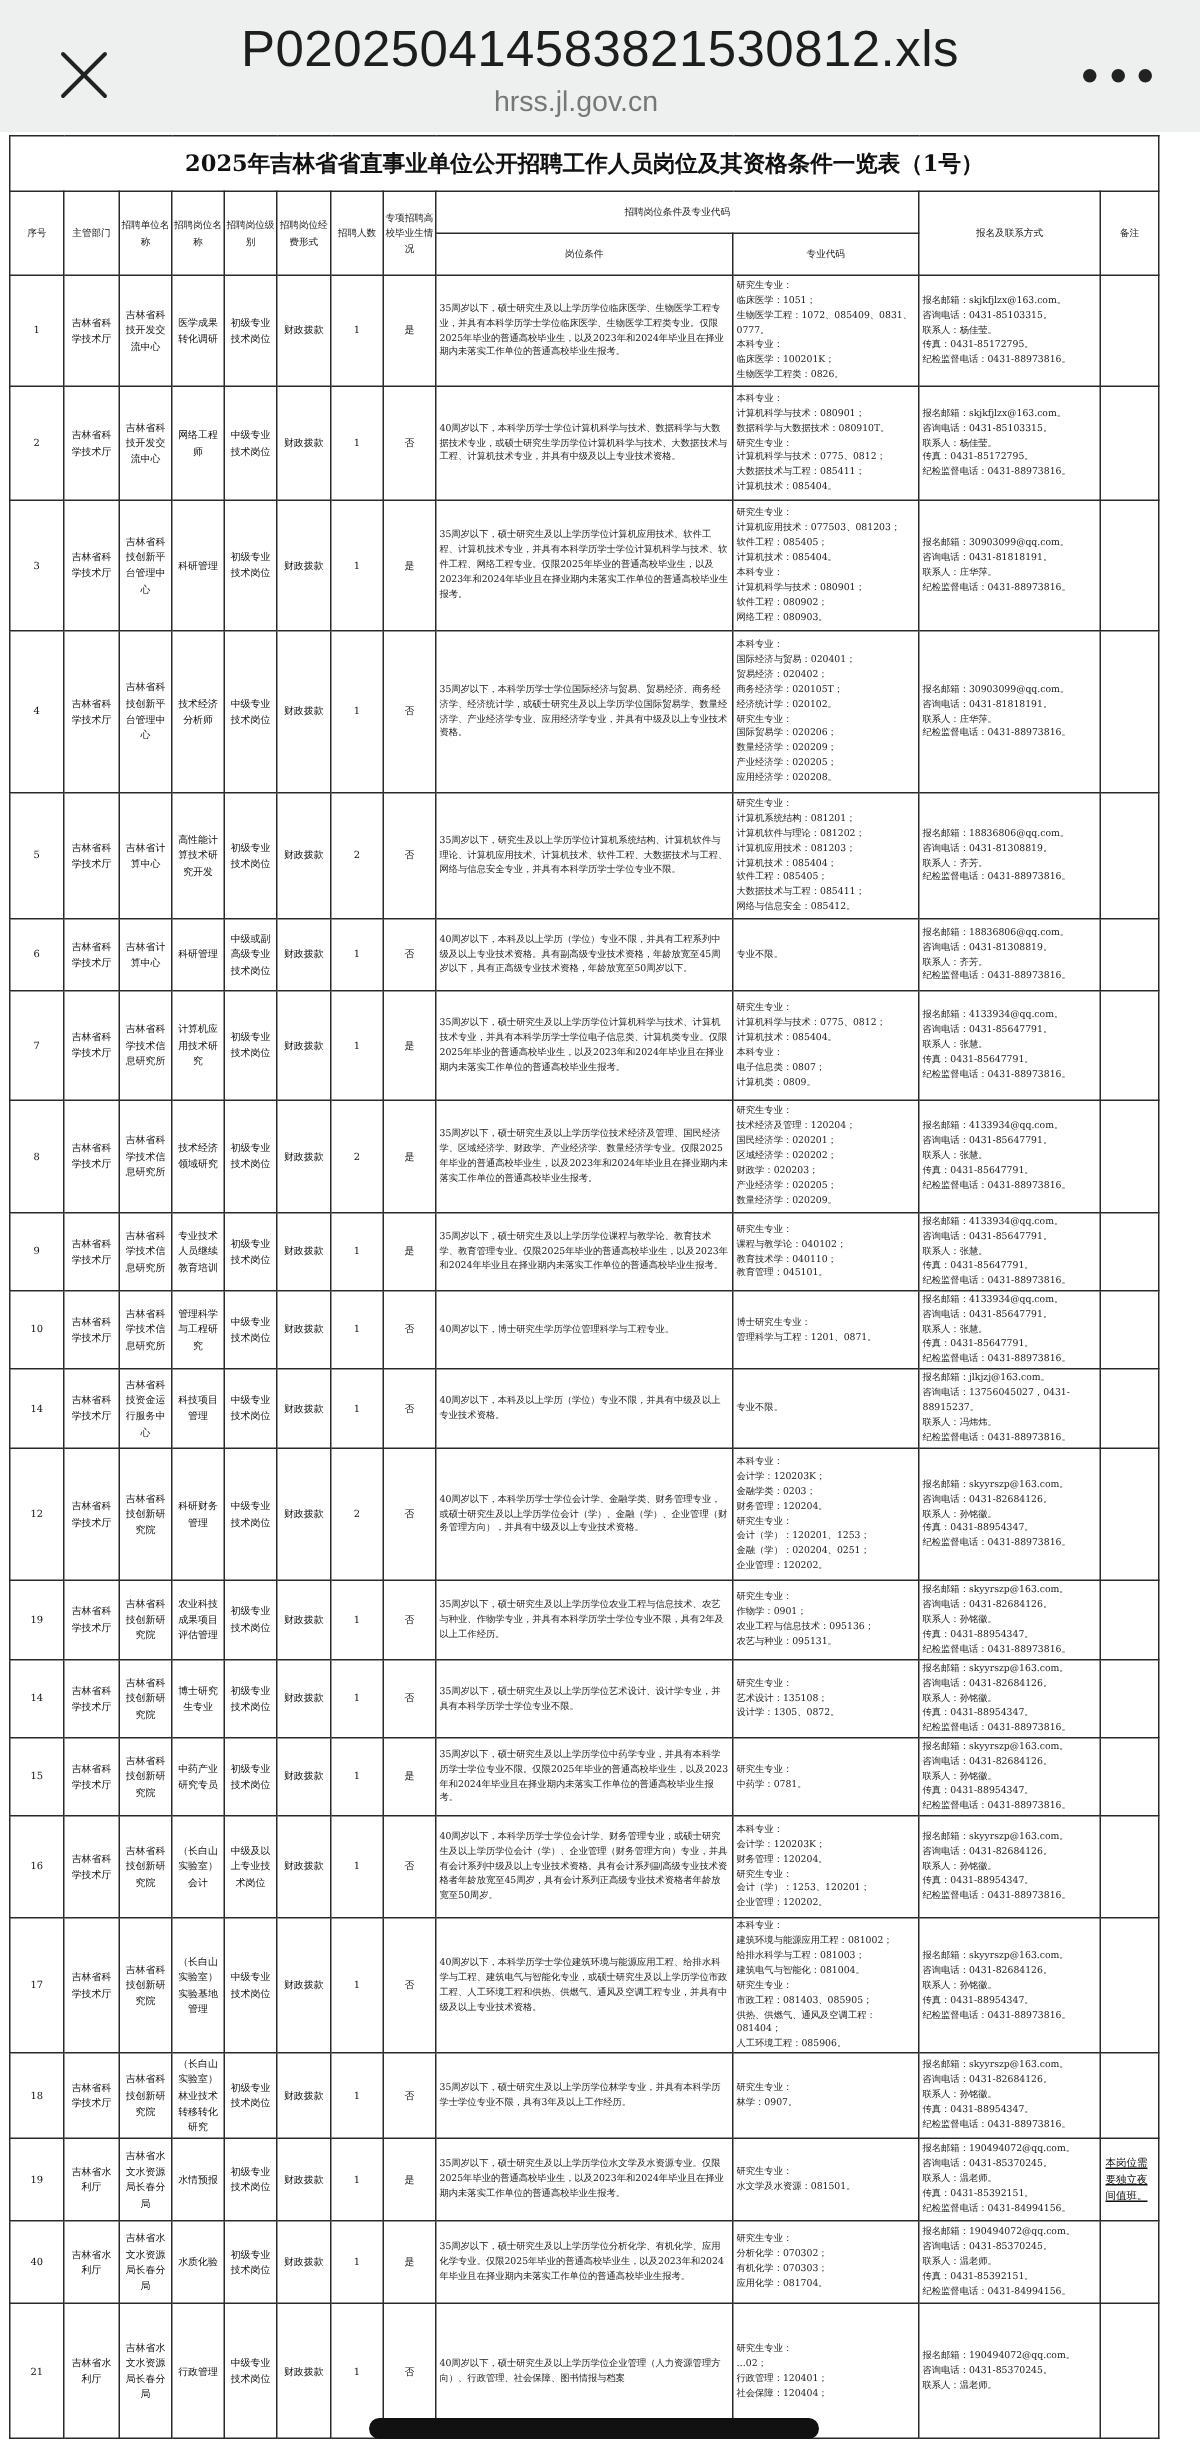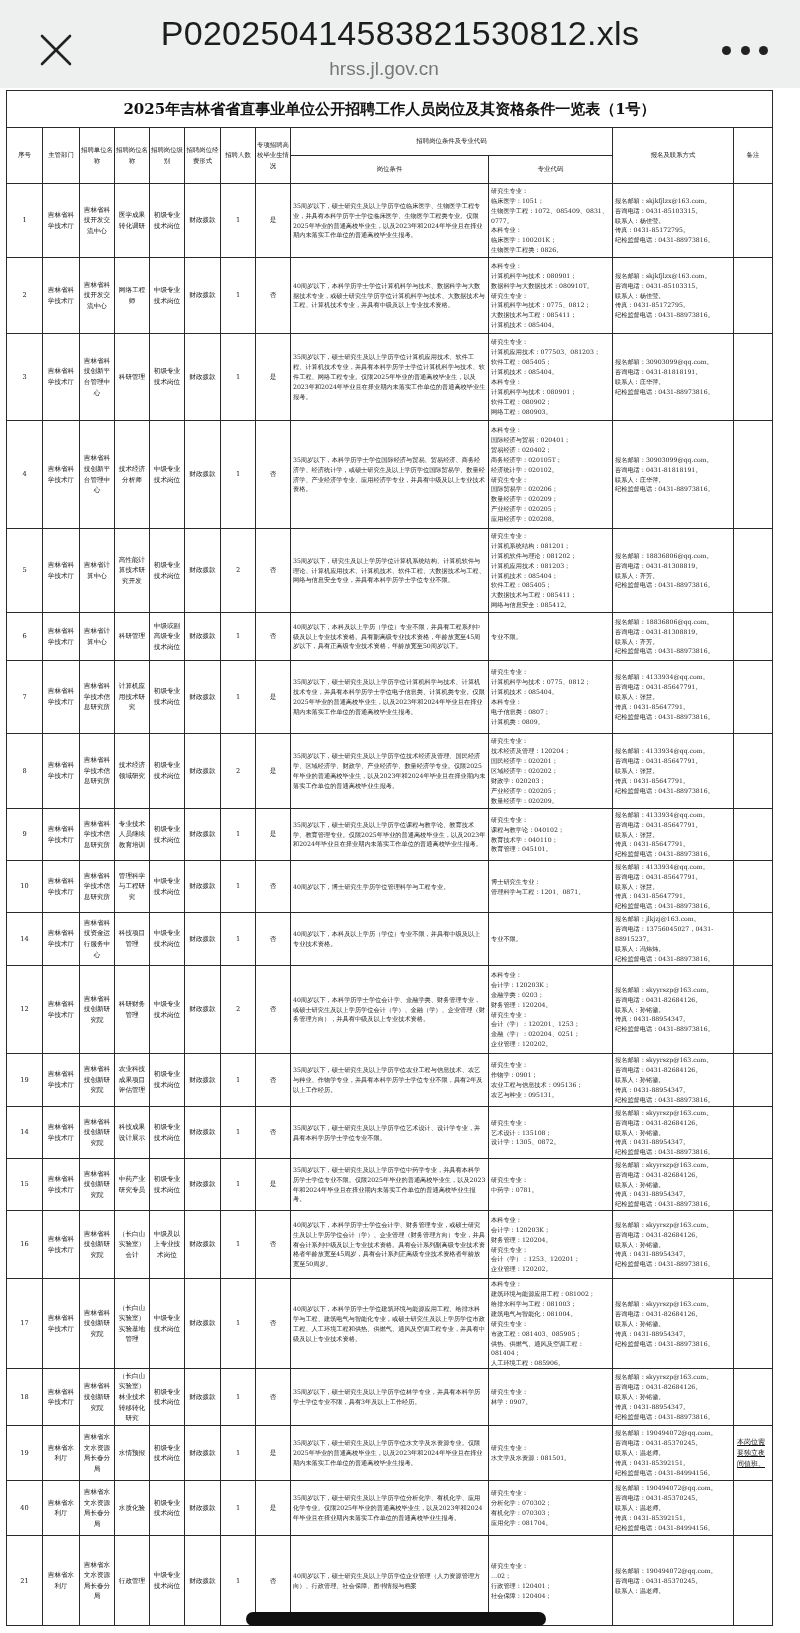--- a/index.html
+++ b/index.html
@@ -397,21 +397,21 @@
 咨询电话：0431-82684126。
 联系人：孙铭徽。
 传真：0431-88954347。
 纪检监督电话：0431-88973816。</td>
           <td class="note"></td>
         </tr>
         <tr style="height: 52px;">
           <td class="c">14</td>
           <td class="c">吉林省科学技术厅</td>
           <td class="c">吉林省科技创新研究院</td>
-          <td class="c">科技成果设计展示</td>
+          <td class="c">博士研究生专业</td>
           <td class="c">初级专业技术岗位</td>
           <td class="c">财政拨款</td>
           <td class="c">1</td>
           <td class="c">否</td>
           <td class="l">35周岁以下，硕士研究生及以上学历学位艺术设计、设计学专业，并具有本科学历学士学位专业不限。</td>
           <td class="l">研究生专业：
 艺术设计：135108；
 设计学：1305、0872。</td>
           <td class="l">报名邮箱：skyyrszp@163.com。
 咨询电话：0431-82684126。

